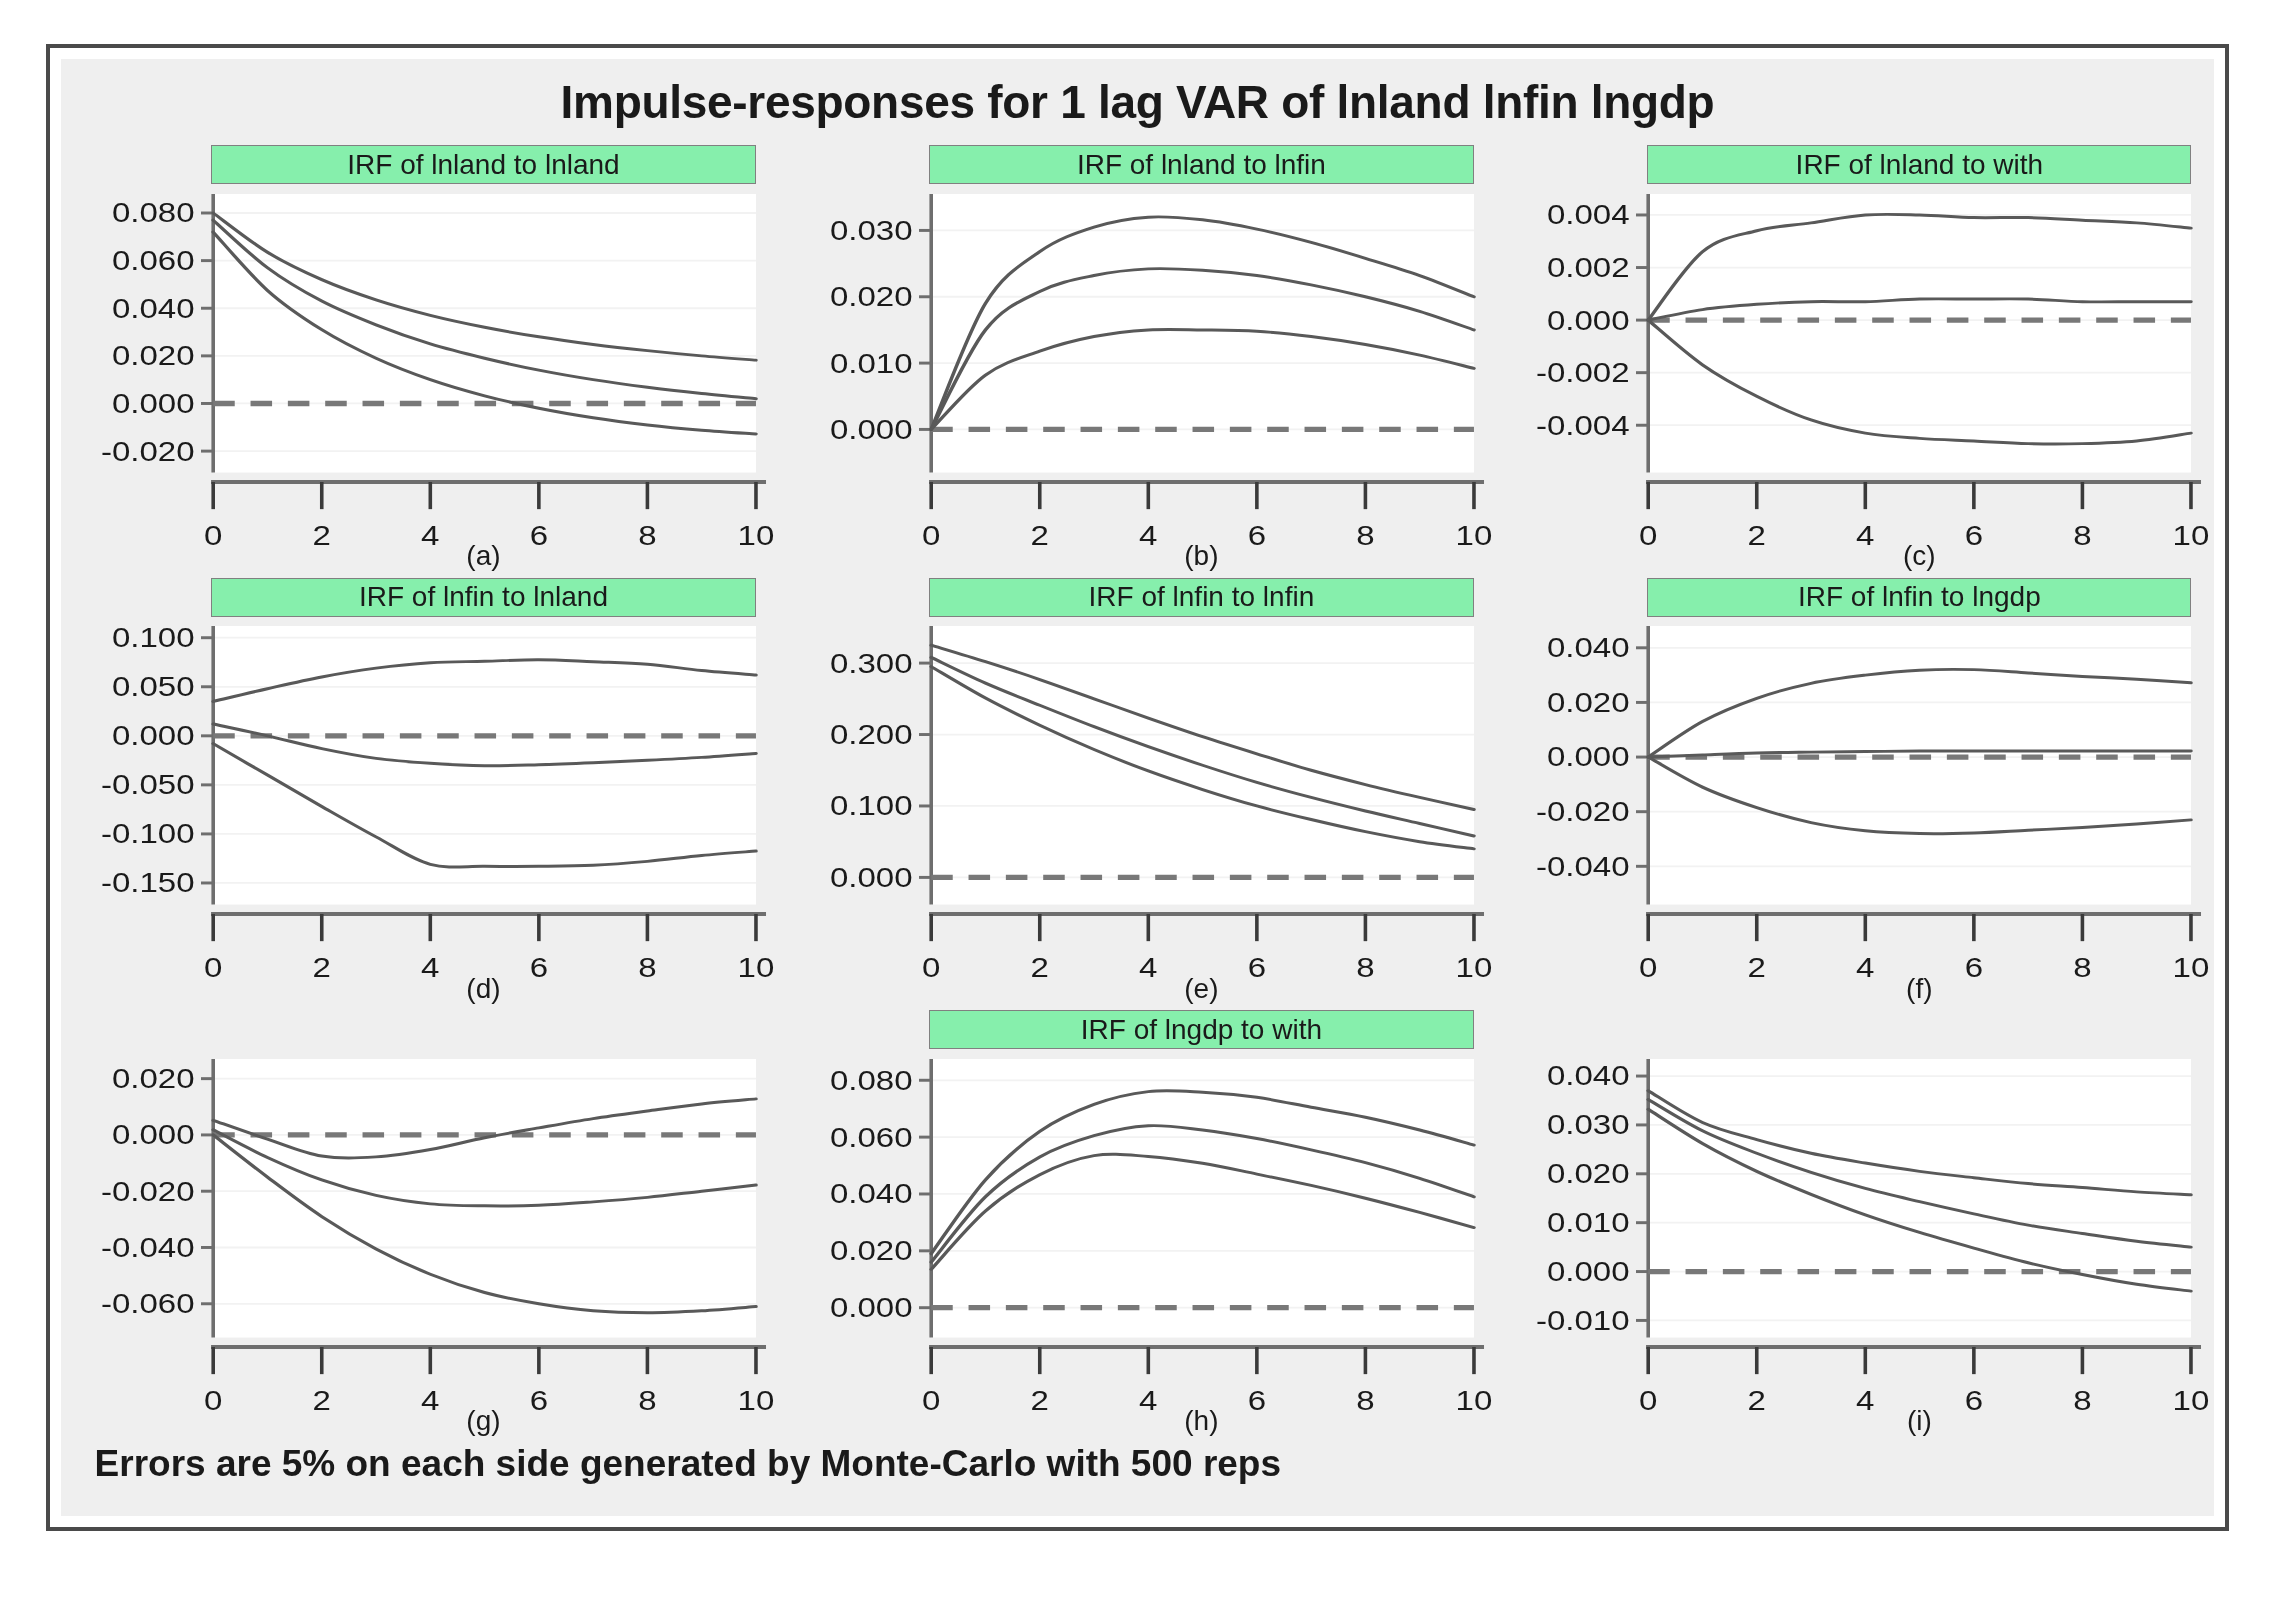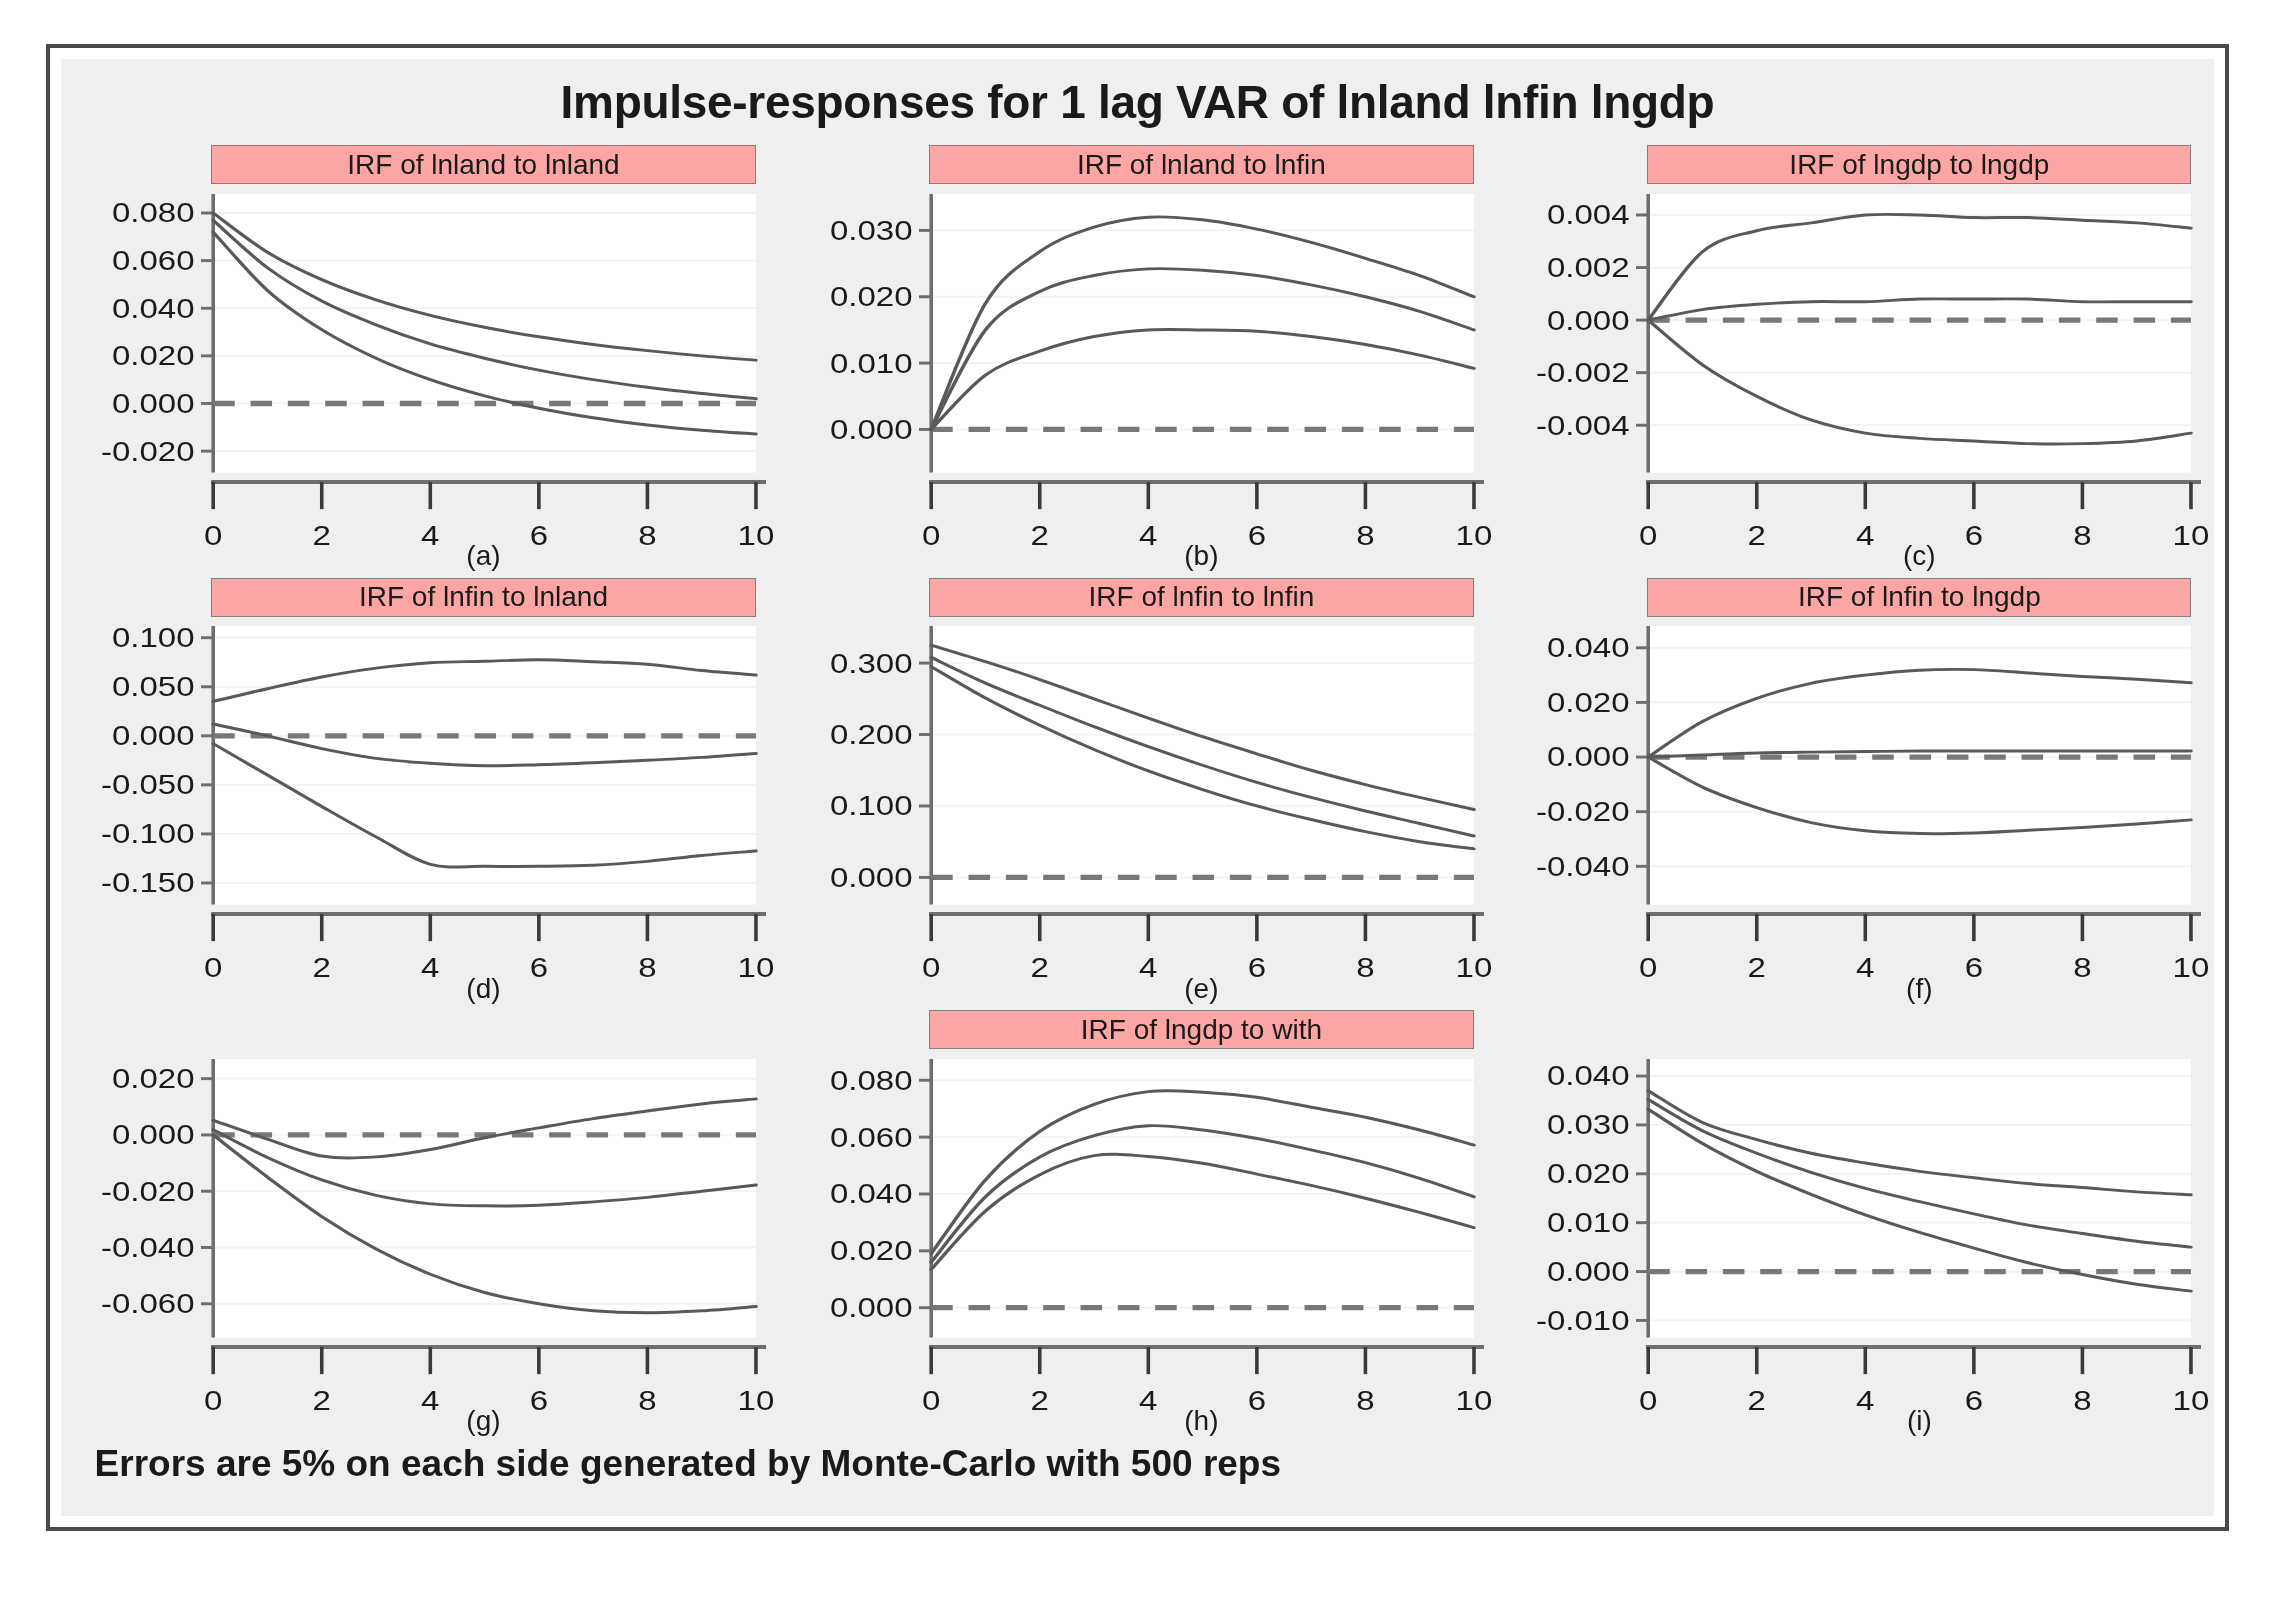--- a/index.html
+++ b/index.html
@@ -37,21 +37,21 @@
     height: 1298px;
     display: grid;
     grid-template-columns: repeat(3, 1fr);
     grid-template-rows: repeat(3, 1fr);
   }
   .panel { position: relative; }
   .panel-title-box {
     position: absolute;
     left: 21%; right: 3.2%;
     top: 3.5px; height: 39px;
-    background: #fca5a5;
+    background: #86efac;
     border: 1.8px solid #808080;
     display: flex; align-items: center; justify-content: center;
     font-size: 28px; color: #1a1a1a;
     white-space: nowrap;
     overflow: hidden;
   }
   .panel-svg {
     position: absolute;
     left: 0; top: 0; width: 100%; height: 100%;
   }
@@ -191,21 +191,21 @@
             <text x="665.5999999999999" y="682" text-anchor="middle" class="tickfont">6</text>
             <line x1="816.8000000000001" y1="576" x2="816.8000000000001" y2="622" stroke="#3a3a3a" stroke-width="5"></line>
             <text x="816.8000000000001" y="682" text-anchor="middle" class="tickfont">8</text>
             <line x1="968" y1="576" x2="968" y2="622" stroke="#3a3a3a" stroke-width="5"></line>
             <text x="968" y="682" text-anchor="middle" class="tickfont">10</text>
             <line x1="212" y1="301.73584905660374" x2="968" y2="301.73584905660374" stroke="#787878" stroke-width="9" stroke-dasharray="30,22"></line>
             <path d="M 212 301.73584905660374 C 224.6 282.44025157232704, 262.40000000000003 211.19496855345912, 287.6 185.96226415094338 C 312.8 160.72955974842765, 338.00000000000006 158.503144654088, 363.20000000000005 150.33962264150938 C 388.40000000000003 142.17610062893075, 413.59999999999997 141.4339622641509, 438.79999999999995 136.98113207547163 C 463.99999999999994 132.52830188679238, 489.2000000000001 125.84905660377352, 514.4000000000001 123.62264150943389 C 539.6000000000001 121.39622641509426, 564.8000000000001 122.88050314465401, 590 123.62264150943389 C 615.1999999999999 124.36477987421377, 640.3999999999999 127.33333333333324, 665.5999999999999 128.07547169811312 C 690.8 128.81761006289298, 715.9999999999999 127.33333333333323, 741.1999999999999 128.07547169811312 C 766.4 128.817610062893, 791.6 131.0440251572327, 816.8000000000001 132.52830188679246 C 842.0000000000001 134.01257861635222, 867.2 134.75471698113202, 892.4 136.98113207547163 C 917.5999999999999 139.20754716981125, 955.4 144.4025157232704, 968 145.88679245283015" fill="none" stroke="#595959" stroke-width="5" stroke-linejoin="round" stroke-linecap="round"></path>
             <path d="M 212 301.73584905660374 C 224.6 298.76729559748424, 262.40000000000003 288.377358490566, 287.6 283.92452830188677 C 312.8 279.47169811320754, 338.00000000000006 277.2452830188679, 363.20000000000005 275.01886792452825 C 388.40000000000003 272.7924528301886, 413.59999999999997 271.3081761006289, 438.79999999999995 270.566037735849 C 463.99999999999994 269.82389937106916, 489.2000000000001 271.3081761006289, 514.4000000000001 270.566037735849 C 539.6000000000001 269.82389937106916, 564.8000000000001 266.85534591194966, 590 266.1132075471698 C 615.1999999999999 265.37106918238993, 640.3999999999999 266.1132075471698, 665.5999999999999 266.1132075471698 C 690.8 266.1132075471698, 715.9999999999999 265.37106918238993, 741.1999999999999 266.1132075471698 C 766.4 266.85534591194966, 791.6 269.82389937106916, 816.8000000000001 270.566037735849 C 842.0000000000001 271.3081761006289, 867.2 270.566037735849, 892.4 270.566037735849 C 917.5999999999999 270.566037735849, 955.4 270.566037735849, 968 270.566037735849" fill="none" stroke="#595959" stroke-width="5" stroke-linejoin="round" stroke-linecap="round"></path>
             <path d="M 212 301.73584905660374 C 224.6 314.3522012578616, 262.40000000000003 355.9119496855346, 287.6 377.4339622641509 C 312.8 398.95597484276726, 338.00000000000006 415.2830188679245, 363.20000000000005 430.86792452830184 C 388.40000000000003 446.4528301886792, 413.59999999999997 460.55345911949684, 438.79999999999995 470.9433962264151 C 463.99999999999994 481.3333333333333, 489.2000000000001 488.01257861635224, 514.4000000000001 493.20754716981133 C 539.6000000000001 498.4025157232704, 564.8000000000001 499.88679245283015, 590 502.1132075471698 C 615.1999999999999 504.33962264150944, 640.3999999999999 505.0817610062893, 665.5999999999999 506.5660377358491 C 690.8 508.05031446540886, 715.9999999999999 510.27672955974845, 741.1999999999999 511.0188679245283 C 766.4 511.76100628930817, 791.6 511.76100628930817, 816.8000000000001 511.0188679245283 C 842.0000000000001 510.27672955974845, 867.2 509.5345911949686, 892.4 506.5660377358491 C 917.5999999999999 503.5974842767296, 955.4 495.433962264151, 968 493.20754716981133" fill="none" stroke="#595959" stroke-width="5" stroke-linejoin="round" stroke-linecap="round"></path>
           </svg>
-          <div class="panel-title-box">IRF of lngdp to lngdp</div>
+          <div class="panel-title-box">IRF of lnland to with</div>
           <div class="panel-letter">(c)</div>
         </div>
         <div class="panel">
           <svg viewBox="0 0 1000 733" class="panel-svg" preserveAspectRatio="none">
             <rect x="212" y="88" width="756" height="472" fill="#ffffff"></rect>
             <line x1="212" y1="523.4366197183099" x2="968" y2="523.4366197183099" stroke="#f2f2f2" stroke-width="3"></line>
             <line x1="212" y1="440.33802816901414" x2="968" y2="440.33802816901414" stroke="#f2f2f2" stroke-width="3"></line>
             <line x1="212" y1="357.2394366197183" x2="968" y2="357.2394366197183" stroke="#f2f2f2" stroke-width="3"></line>
             <line x1="212" y1="274.14084507042253" x2="968" y2="274.14084507042253" stroke="#f2f2f2" stroke-width="3"></line>
             <line x1="212" y1="191.04225352112678" x2="968" y2="191.04225352112678" stroke="#f2f2f2" stroke-width="3"></line>

